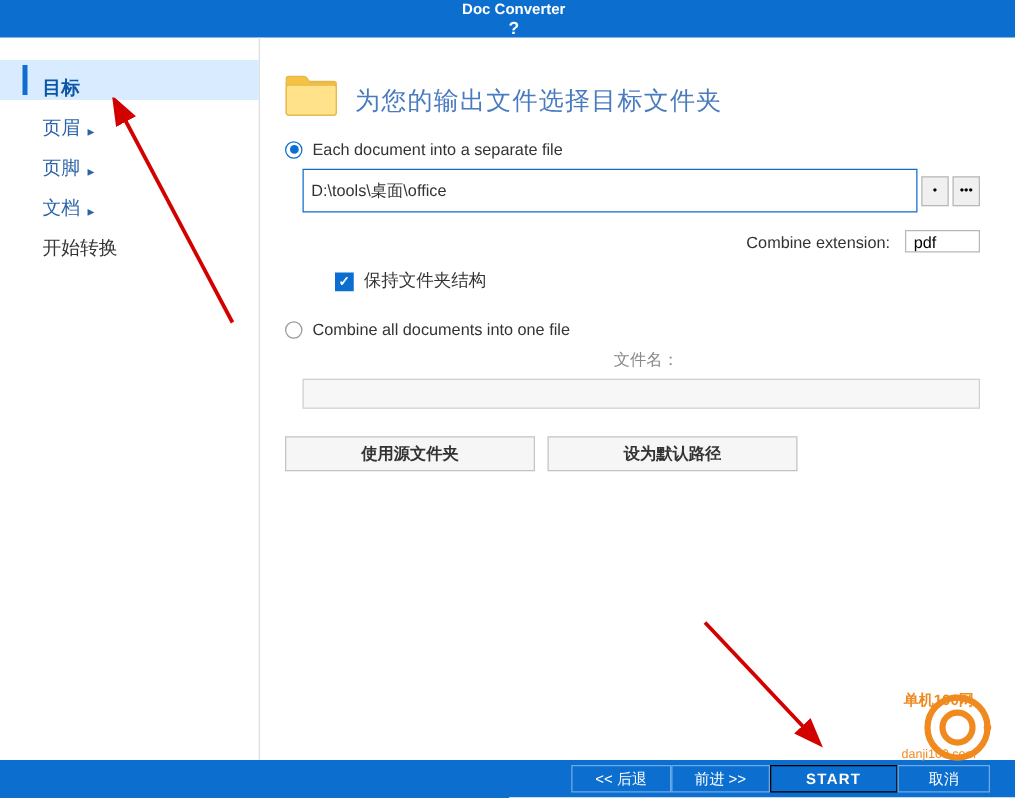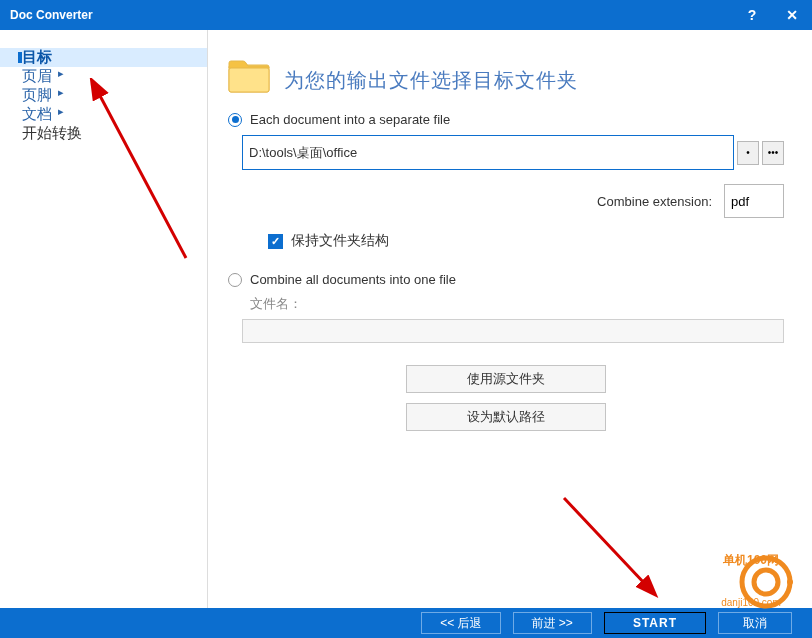--- a/index.html
+++ b/index.html
@@ -17,20 +17,21 @@
     }
     .titlebar {
       height: 30px;
       background: #0c6ecf;
       color: #fff;
       display: flex;
       align-items: center;
       padding: 0 0 0 10px;
       font-size: 12px;
       font-weight: bold;
+      flex-direction: column;
     }
     .titlebar .spacer {
       flex: 1;
     }
     .titlebar .tb-btn {
       width: 40px;
       height: 30px;
       display: flex;
       align-items: center;
       justify-content: center;
@@ -41,23 +42,23 @@
       display: flex;
       height: 578px;
     }
     .sidebar {
       width: 208px;
       border-right: 1px solid #ddd;
       padding-top: 18px;
     }
     .sidebar-item {
       display: flex;
-      align-items: flex-start;
-      height: 19px;
-      padding-left: 22px;
+      align-items: flex-end;
+      height: 32px;
+      padding-left: 34px;
       font-size: 15px;
       color: #2a63a8;
       cursor: pointer;
       position: relative;
     }
     .sidebar-item.selected {
       background: #d9ecff;
       font-weight: bold;
       color: #0b56a8;
     }
@@ -158,21 +159,21 @@
     .ext-row {
       display: flex;
       align-items: center;
       justify-content: flex-end;
       margin-bottom: 14px;
       font-size: 13px;
       color: #333;
     }
     .ext-input {
       width: 60px;
-      height: 34px;
+      height: 18px;
       border: 1px solid #b8b8b8;
       margin-left: 12px;
       padding: 0 6px;
       font-size: 13px;
     }
     .check-row {
       display: flex;
       align-items: center;
       margin-left: 40px;
       margin-bottom: 22px;
@@ -189,57 +190,57 @@
       justify-content: center;
       color: #fff;
       font-size: 11px;
       font-weight: bold;
     }
     .filename-row {
       margin-left: 22px;
       margin-bottom: 6px;
       font-size: 13px;
       color: #888;
+      text-align: center;
     }
     .filename-input {
       margin-left: 14px;
       width: calc(100% - 14px);
       height: 24px;
       border: 1px solid #d0d0d0;
       background: #f7f7f7;
       font-size: 13px;
       padding: 0 6px;
       margin-bottom: 22px;
     }
     .action-buttons {
       display: flex;
-      flex-direction: column;
       align-items: center;
       gap: 10px;
+      font-weight: bold;
     }
     .action-btn {
       width: 200px;
       height: 28px;
       border: 1px solid #c4c4c4;
       background: #f6f6f6;
       font-size: 13px;
       color: #333;
       cursor: pointer;
       display: flex;
       align-items: center;
       justify-content: center;
     }
     .footer {
       height: 30px;
       background: #0c6ecf;
       display: flex;
       align-items: center;
       justify-content: flex-end;
       padding-right: 20px;
-      gap: 12px;
     }
     .footer-btn {
       height: 22px;
       padding: 0 18px;
       border: 1px solid #6eaae6;
       background: transparent;
       color: #fff;
       font-size: 12px;
       cursor: pointer;
       display: flex;

